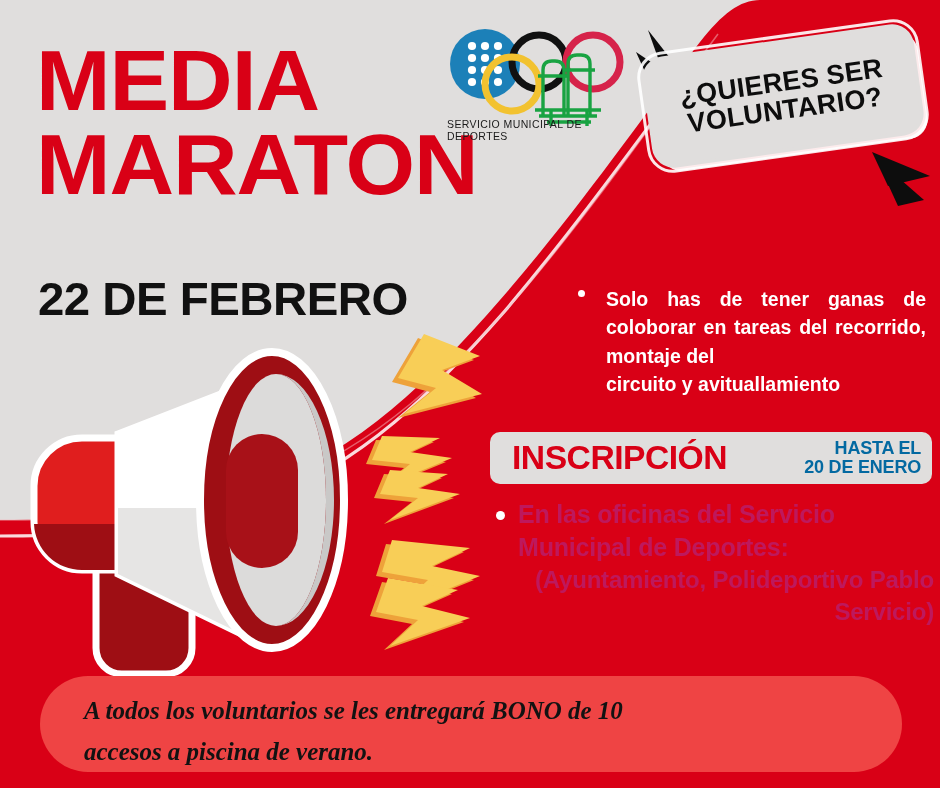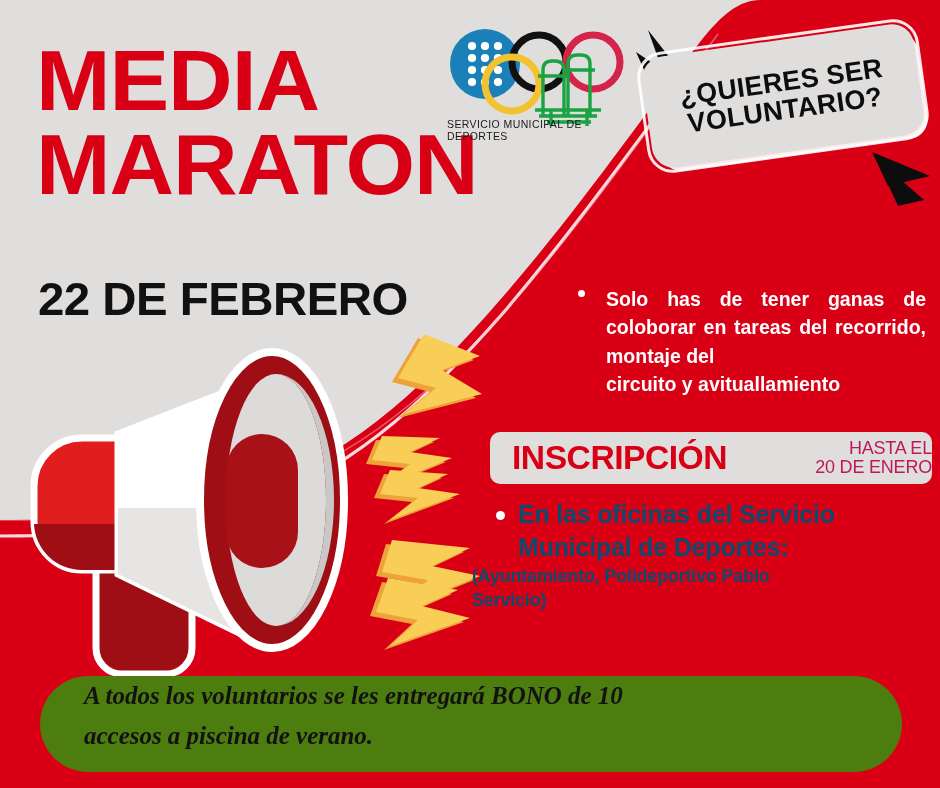--- a/index.html
+++ b/index.html
@@ -68,45 +68,46 @@
   #inscripcion-band{
     position:absolute;left:490px;top:432px;width:442px;height:52px;
     background:#E0DEDD;border-radius:10px;
     display:flex;align-items:center;
   }
   #inscripcion-label{
     font-size:33px;font-weight:bold;color:#D90016;letter-spacing:-.5px;
     margin-left:22px;transform:scaleX(1.02);transform-origin:left center;
   }
   #inscripcion-deadline{
-    margin-left:auto;margin-right:0;text-align:right;
-    font-size:18px;font-weight:normal;color:#be185d;line-height:1.08;
+    margin-left:auto;margin-right:11px;text-align:right;
+    font-size:18px;font-weight:bold;color:#0369a1;line-height:1.08;
     letter-spacing:-.2px;
   }
 
   
-  #bullet-bottom{position:absolute;left:472px;top:498px;width:462px;color:#0c4a6e;}
+  #bullet-bottom{position:absolute;left:472px;top:498px;width:462px;color:#be185d;}
   #bullet-bottom .dot{
     position:absolute;left:24px;top:13px;width:9px;height:9px;border-radius:50%;
     background:#fff;
   }
   #bullet-bottom .l1,#bullet-bottom .l2{
     display:block;margin-left:46px;font-size:25px;font-weight:bold;line-height:1.32;
     letter-spacing:-.2px;
   }
   #bullet-bottom .l3,#bullet-bottom .l4{
-    display:block;margin-left:0;font-size:18px;font-weight:bold;line-height:1.35;
+    display:block;margin-left:0;font-size:24px;font-weight:bold;line-height:1.35;
     letter-spacing:-.2px;
+    text-align:right;
   }
 
   
   #bottom-banner{
     position:absolute;left:40px;top:676px;width:862px;height:96px;
-    background:#4d7c0f;border-radius:48px;
-    display:flex;align-items:flex-start;
+    background:#ef4444;border-radius:48px;
+    display:flex;align-items:flex-end;
   }
   #bottom-banner-text{
     margin:0 44px;font-family:"Liberation Serif", serif;
     font-style:italic;font-weight:bold;font-size:26px;color:#121212;
     line-height:1.55;text-align:justify;width:100%;
     transform:scaleX(.96);transform-origin:left center;
   }
   #bottom-banner-text .l2{display:block;text-align:left;}
 </style>
 </head>

